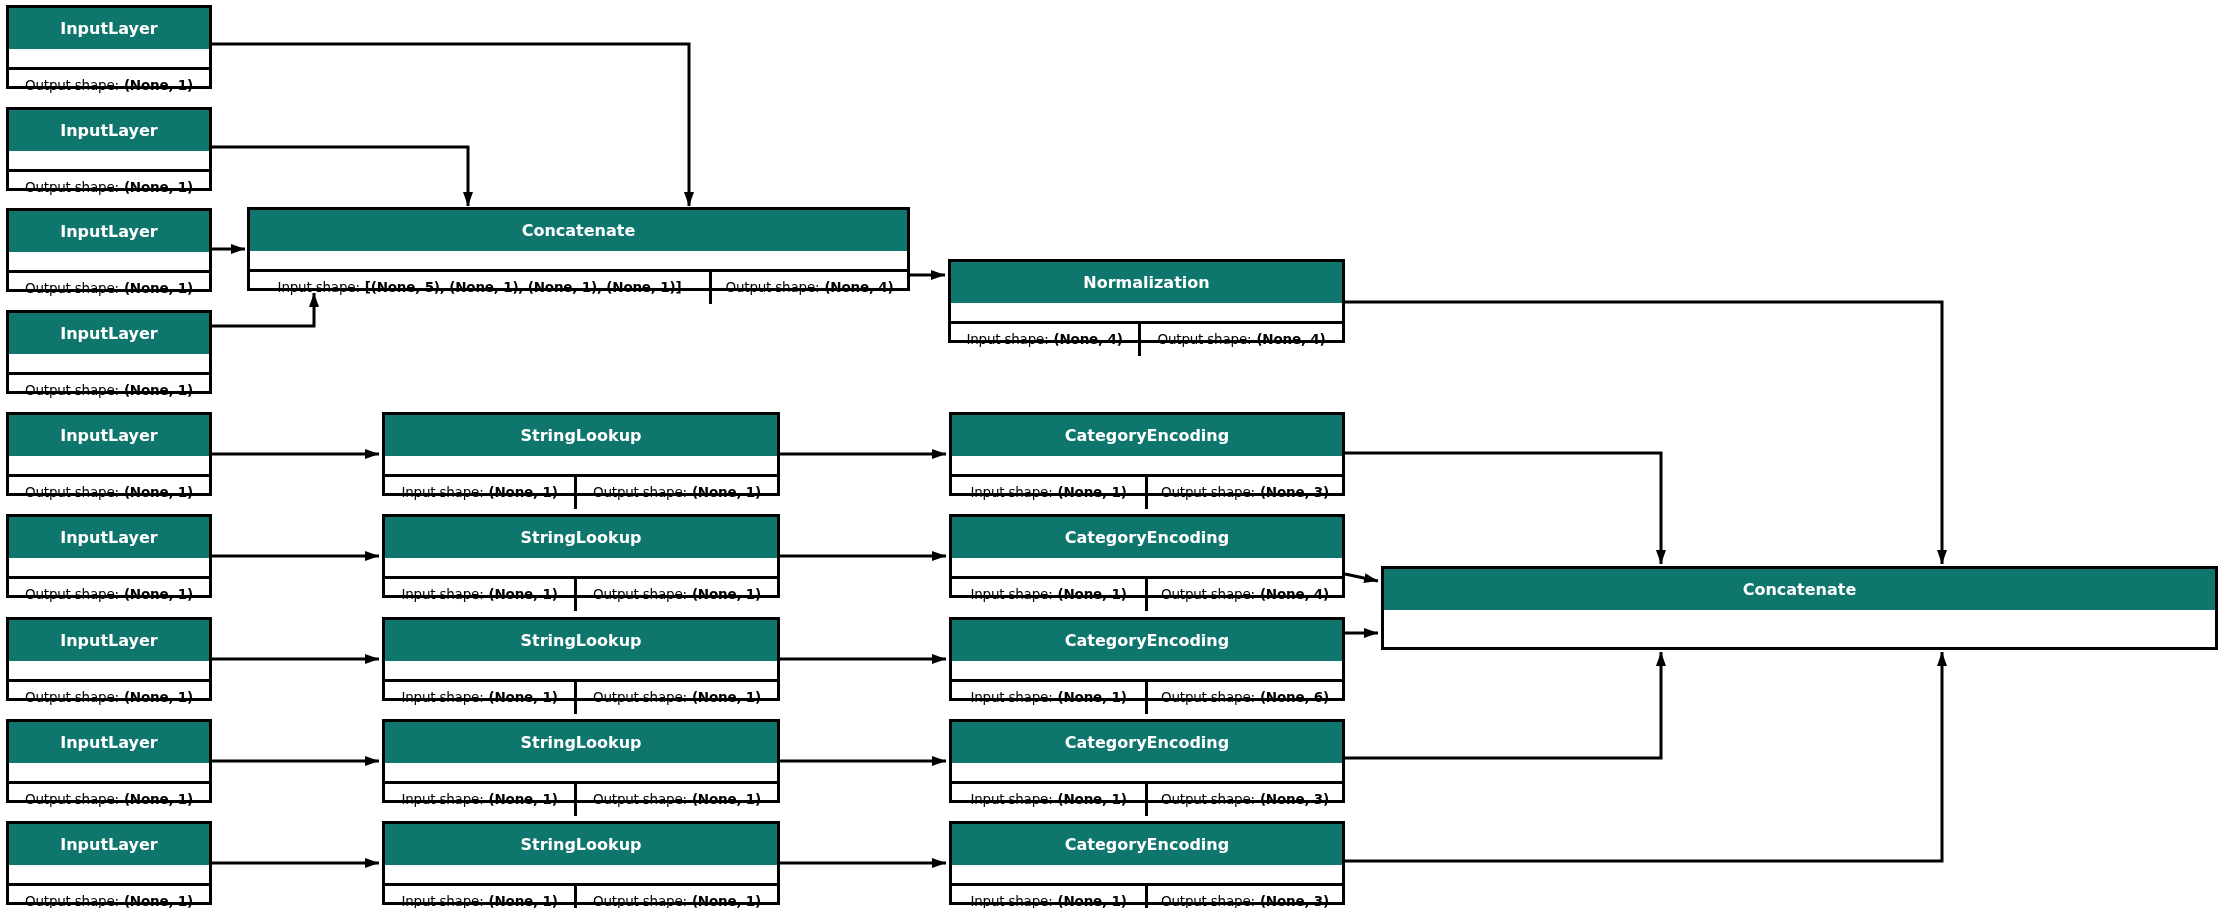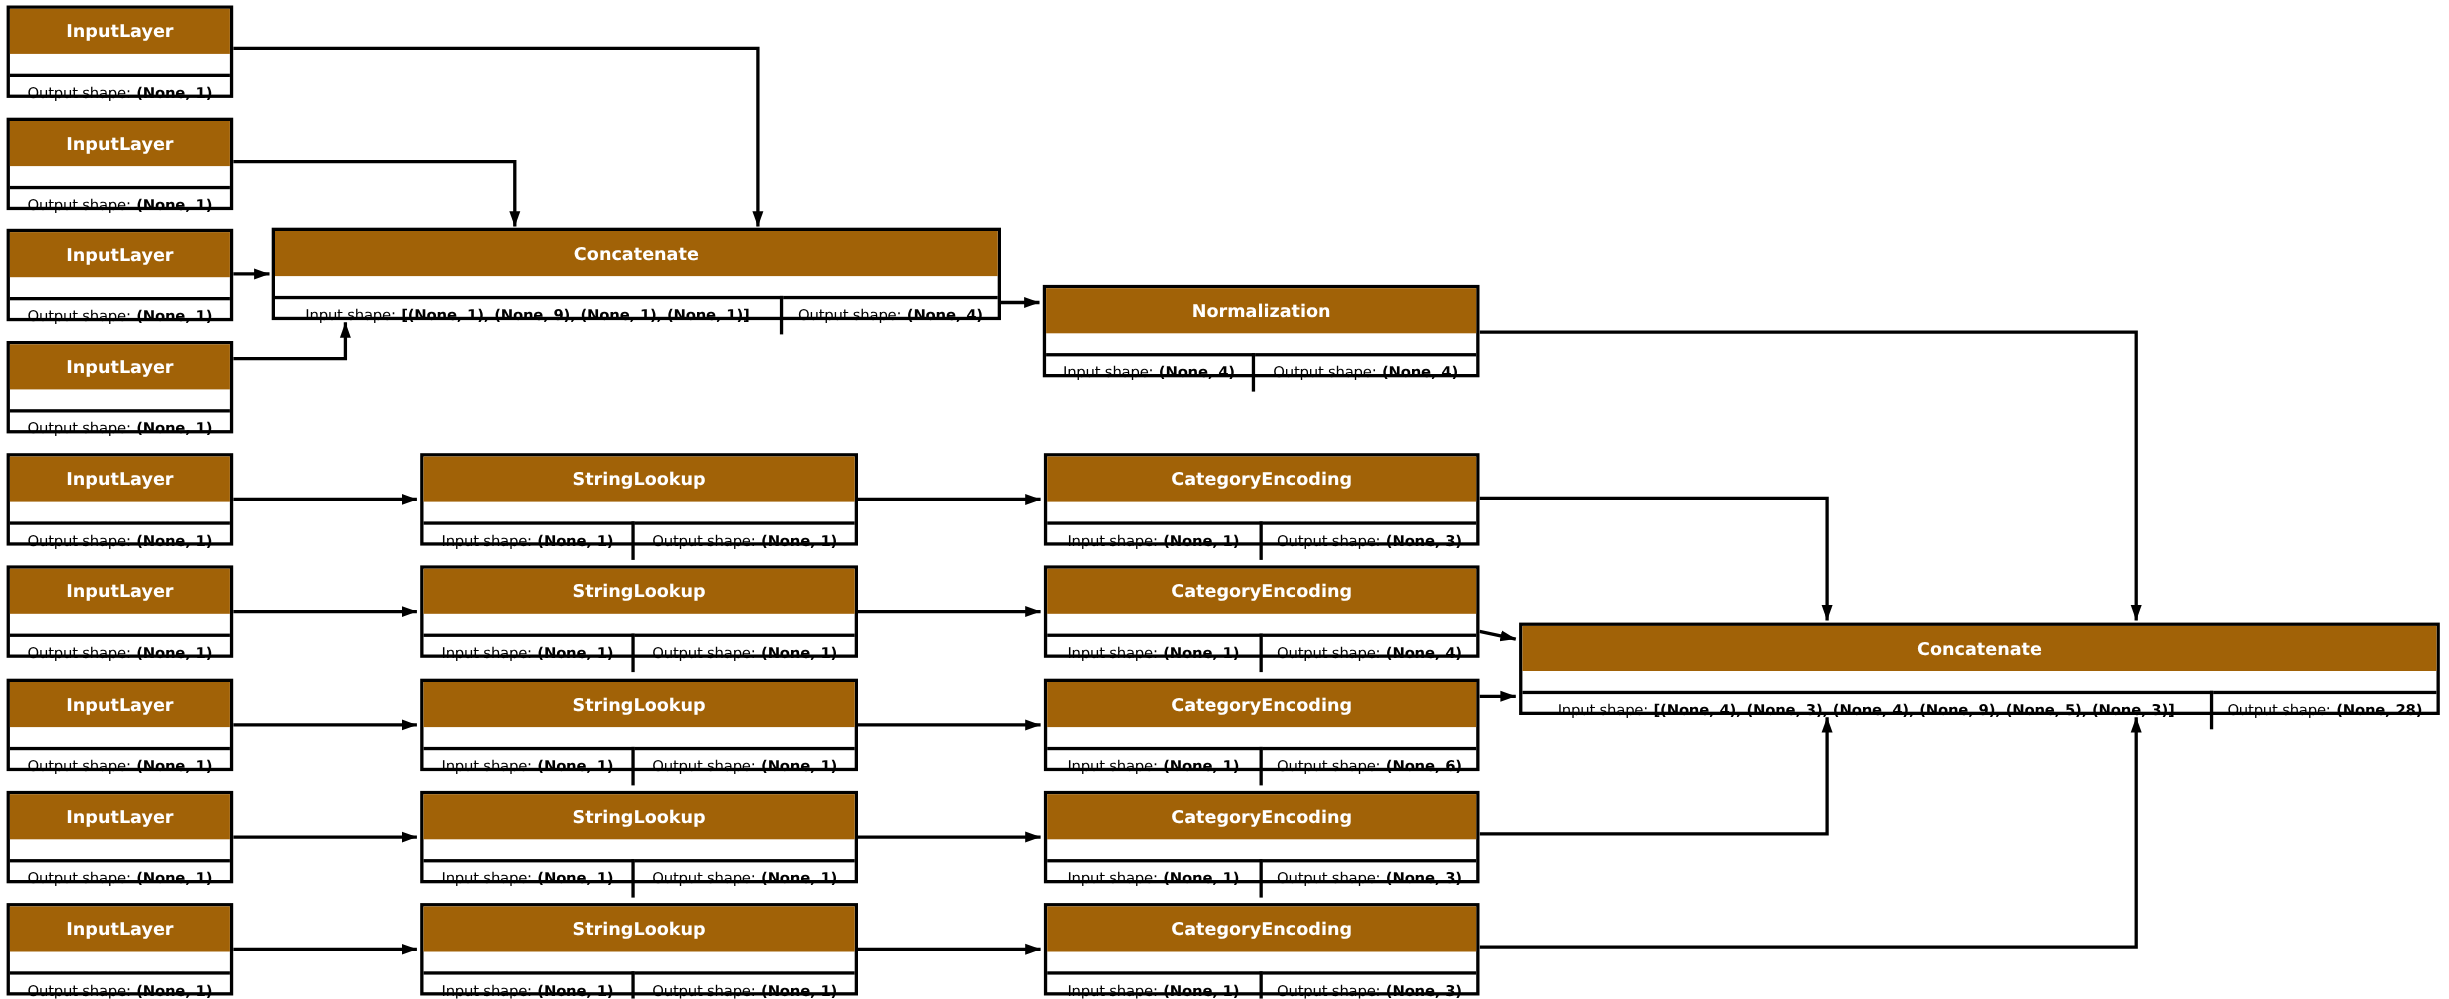--- a/index.html
+++ b/index.html
@@ -20,21 +20,21 @@
   .node {
     position: absolute;
     box-sizing: border-box;
     height: 84px;
     border: 3px solid #000000;
     background: #ffffff;
   }
   .ntitle {
     height: 41px;
     line-height: 41px;
-    background: #a16207;
+    background: #0f766e;
     color: #ffffff;
     font-size: 16px;
     font-weight: bold;
     text-align: center;
     white-space: nowrap;
     overflow: hidden;
   }
   .cells {
     display: flex;
     margin-top: 18px;
@@ -113,21 +113,21 @@
   <div class="node" style="left:6px;top:310px;width:206px">
     <div class="ntitle">InputLayer</div>
     <div class="cells">
         <div class="cell"><span class="lbl">Output shape:</span><b>(None, 1)</b></div>
       </div>
   </div>
 
   <div class="node" style="left:247px;top:207px;width:663px">
     <div class="ntitle">Concatenate</div>
     <div class="cells">
-      <div class="cell in" style="flex:0 0 462px"><span class="lbl">Input shape:</span><b>[(None, 1), (None, 9), (None, 1), (None, 1)]</b></div>
+      <div class="cell in" style="flex:0 0 462px"><span class="lbl">Input shape:</span><b>[(None, 5), (None, 1), (None, 1), (None, 1)]</b></div>
       <div class="cell"><span class="lbl">Output shape:</span><b>(None, 4)</b></div>
     </div>
   </div>
 
   <div class="node" style="left:948px;top:259px;width:397px">
     <div class="ntitle">Normalization</div>
     <div class="cells">
       <div class="cell in" style="flex:0 0 190px"><span class="lbl">Input shape:</span><b>(None, 4)</b></div>
       <div class="cell"><span class="lbl">Output shape:</span><b>(None, 4)</b></div>
     </div>
@@ -233,19 +233,15 @@
   <div class="node" style="left:949px;top:821px;width:396px">
     <div class="ntitle">CategoryEncoding</div>
     <div class="cells">
       <div class="cell in" style="flex:0 0 196px"><span class="lbl">Input shape:</span><b>(None, 1)</b></div>
       <div class="cell"><span class="lbl">Output shape:</span><b>(None, 3)</b></div>
     </div>
   </div>
 
   <div class="node" style="left:1381px;top:566px;width:837px">
     <div class="ntitle">Concatenate</div>
-    <div class="cells">
-      <div class="cell in" style="flex:0 0 628px"><span class="lbl">Input shape:</span><b>[(None, 4), (None, 3), (None, 4), (None, 9), (None, 5), (None, 3)]</b></div>
-      <div class="cell"><span class="lbl">Output shape:</span><b>(None, 28)</b></div>
-    </div>
   </div>
 
 </div>
 
 </body></html>

